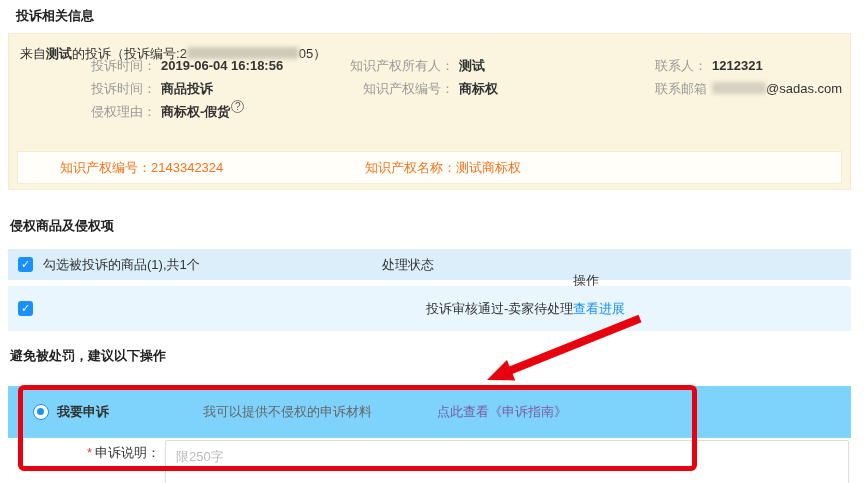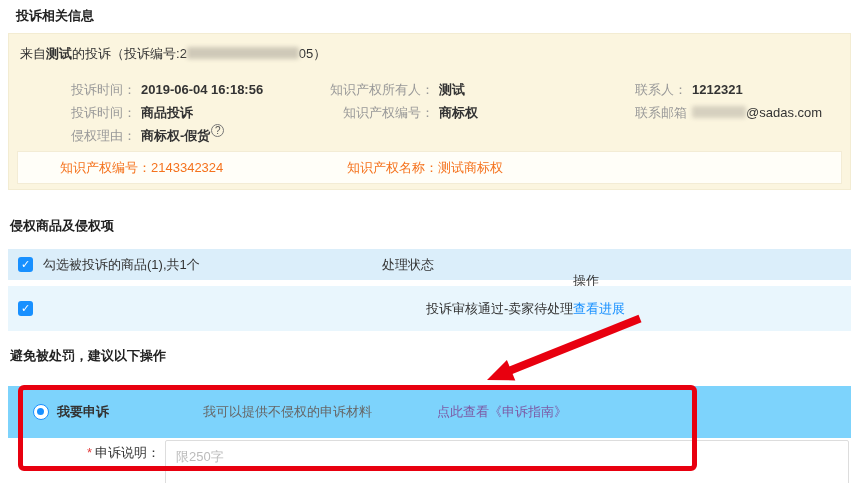--- a/index.html
+++ b/index.html
@@ -10,33 +10,33 @@
   .abs{position:absolute;}
   .sec-title{font-weight:bold;color:#222;font-size:13px;line-height:20px;}
 
   
   #yellow-panel{left:8px;top:33px;width:843px;height:157px;background:#fbf5df;border:1px solid #f3ecd2;box-sizing:border-box;}
   .source-line{left:11px;top:11px;color:#333;white-space:nowrap;}
   .source-line b{font-weight:bold;}
   .redact{display:inline-block;vertical-align:-1px;height:12px;border-radius:2px;background:#cfc9b8;filter:blur(2px);}
   .redact.num{width:112px;}
   .redact.mail{width:54px;background:#d6d0bf;}
-  .info-col{top:44px;}
+  .info-col{top:20px;padding-left:20px;}
   .info-row{display:flex;height:23px;line-height:23px;white-space:nowrap;}
   .lbl{color:#999;text-align:right;flex:none;}
   .val{font-weight:bold;color:#333;margin-left:5px;}
   .val.plain{font-weight:normal;}
   #col1{left:0;}  #col1 .lbl{width:127px;}
   #col2{left:272px;} #col2 .lbl{width:153px;}
   #col3{left:565px;} #col3 .lbl{width:113px;}
   .help-ic{display:inline-block;width:13px;height:13px;line-height:12px;border:1px solid #777;border-radius:50%;
     text-align:center;font-size:10px;color:#555;font-weight:normal;box-sizing:border-box;margin-left:1px;vertical-align:-1px;cursor:pointer;}
   #ip-box{left:8px;top:117px;width:825px;height:33px;background:#fffef8;border:1px solid #f3ecd5;box-sizing:border-box;line-height:31px;}
   .ip-group{position:absolute;top:0;color:#f5721d;font-weight:normal;white-space:nowrap;}
-  #ip-num{left:42px;} #ip-name{left:329px;text-align:right;}
+  #ip-num{left:42px;} #ip-name{left:347px;text-align:right;}
 
   
   #row-head{left:8px;top:249px;width:843px;height:31px;background:#dbeefa;}
   #row-item{left:8px;top:286px;width:843px;height:45px;background:#e9f6fd;}
   .checkbox{position:absolute;left:10px;width:15px;height:15px;border-radius:3px;background:#1890ff;
     color:#fff;font-size:11px;line-height:15px;text-align:center;font-weight:bold;cursor:pointer;}
   #row-head .checkbox{top:8px;} #row-item .checkbox{top:15px;}
   .cell{position:absolute;white-space:nowrap;color:#333;}
   #sel-label{left:35px;top:0;line-height:31px;}
   #hd-status{left:374px;top:0;line-height:31px;}

